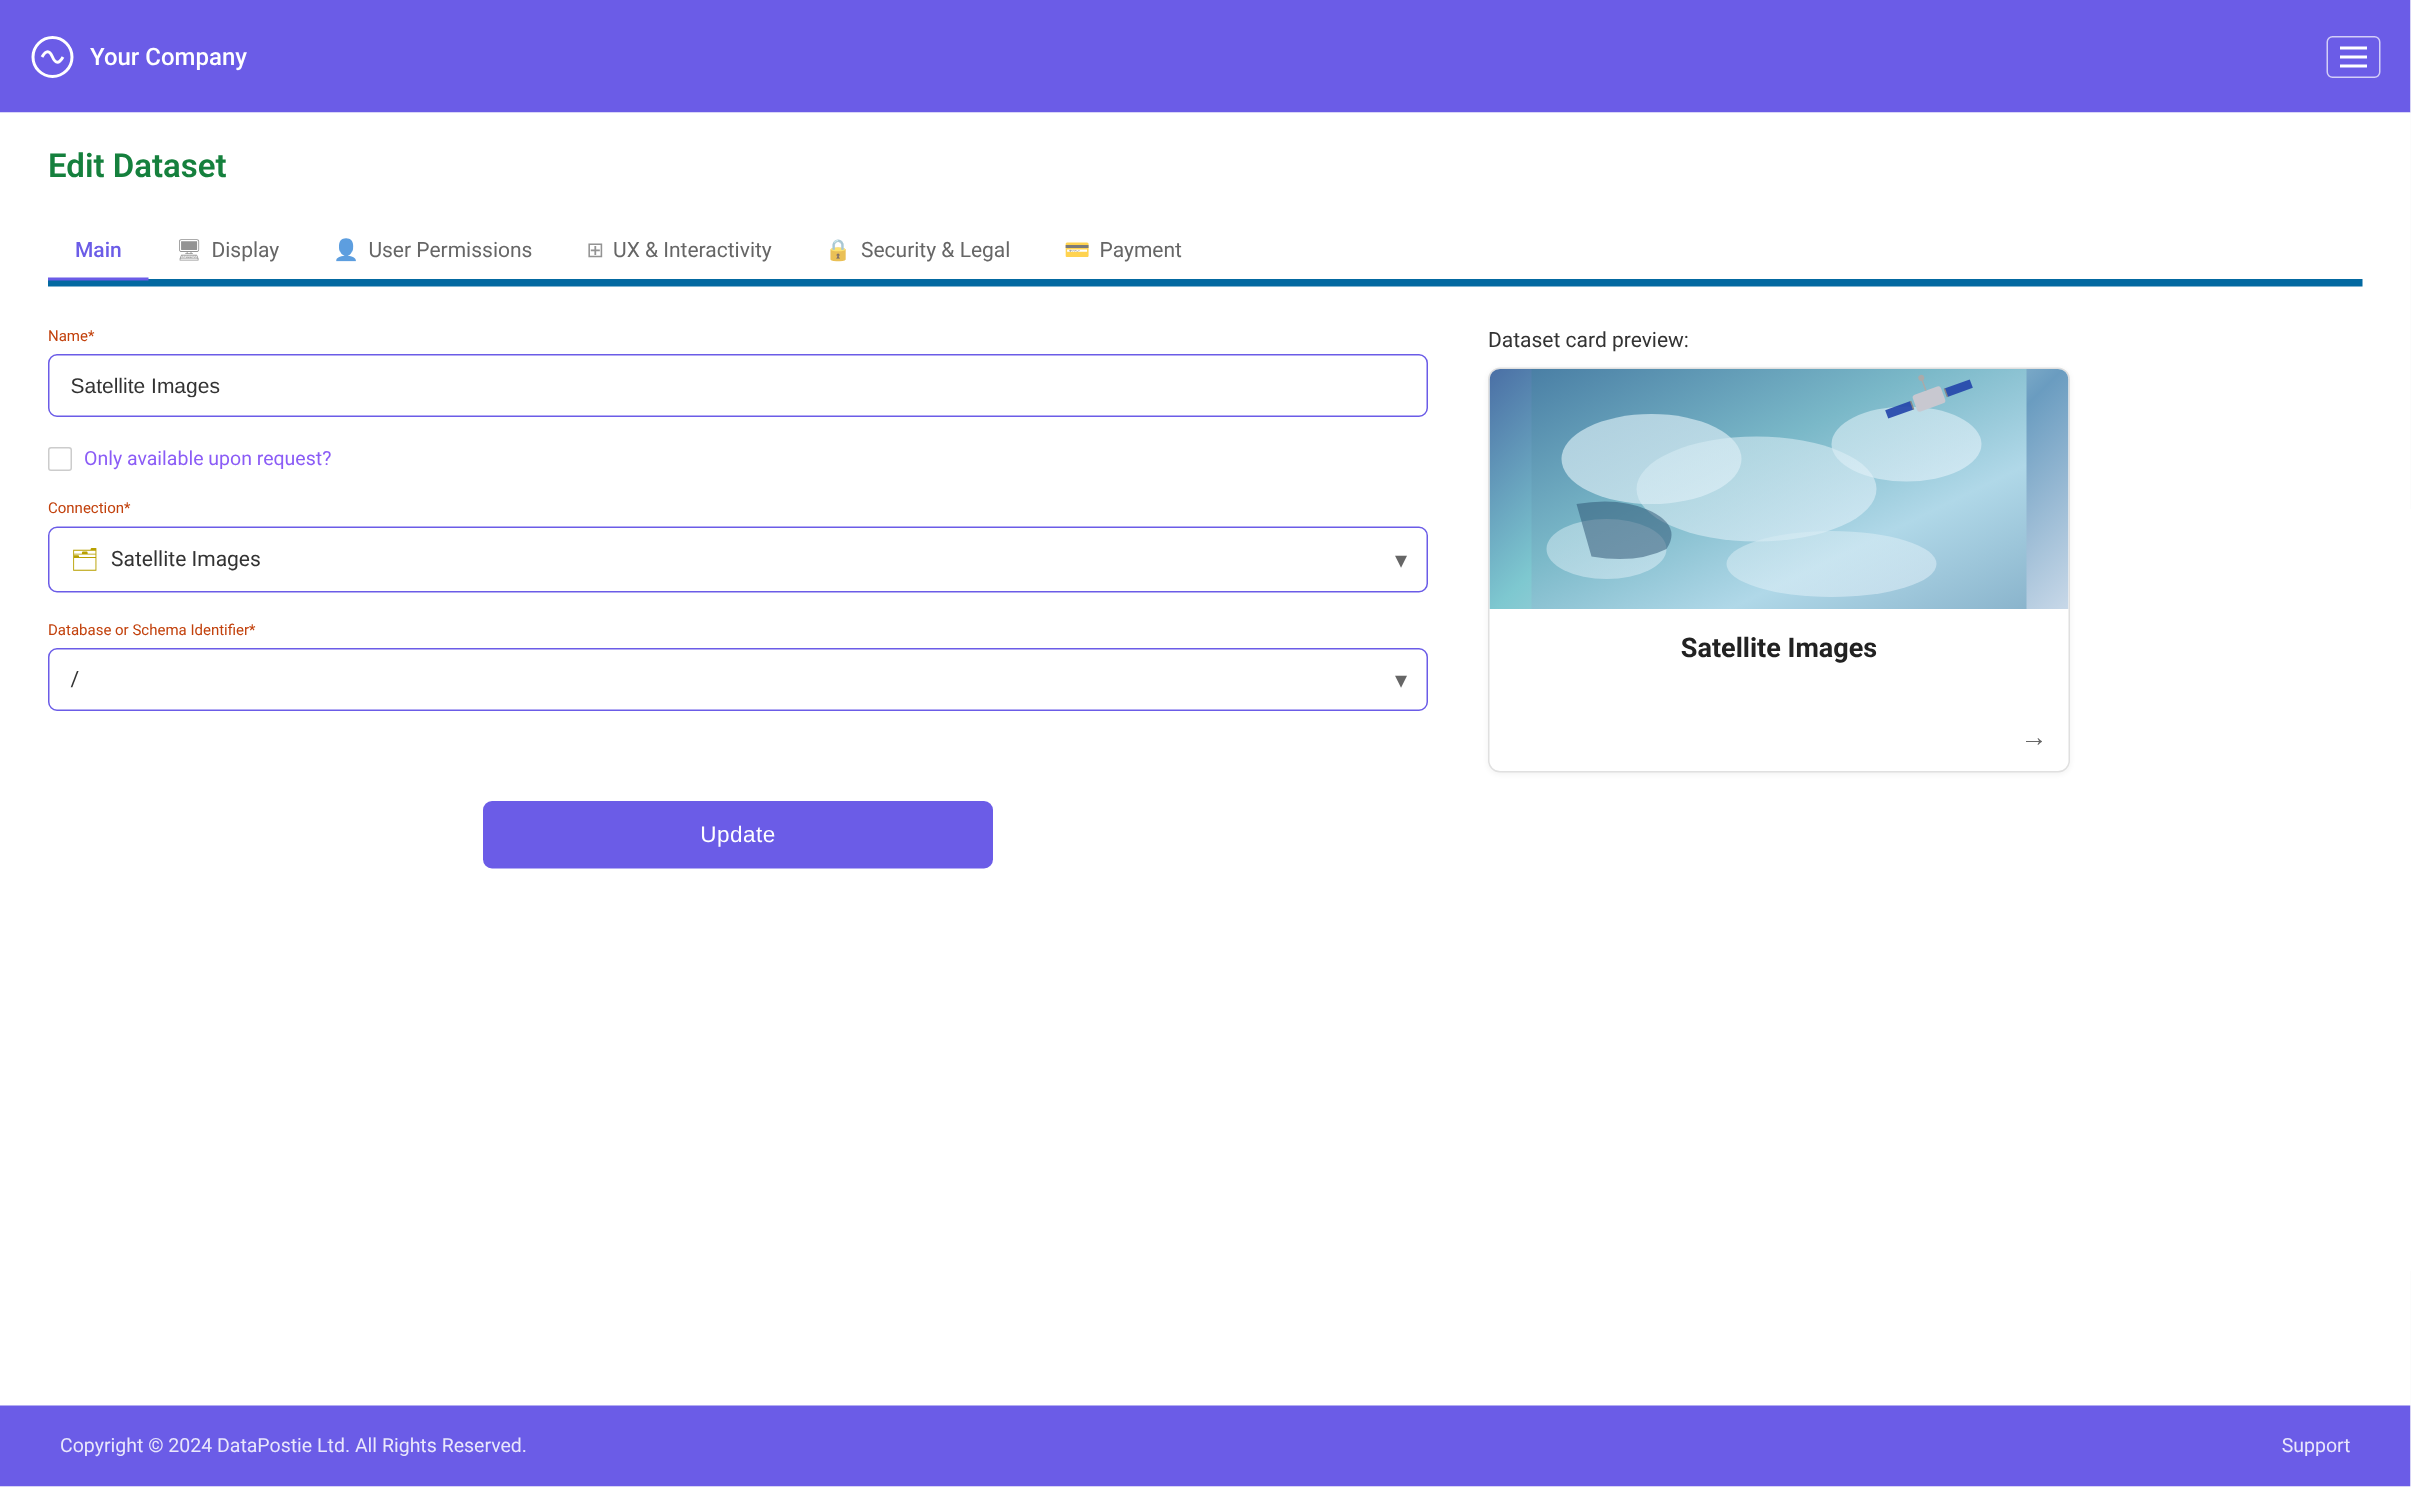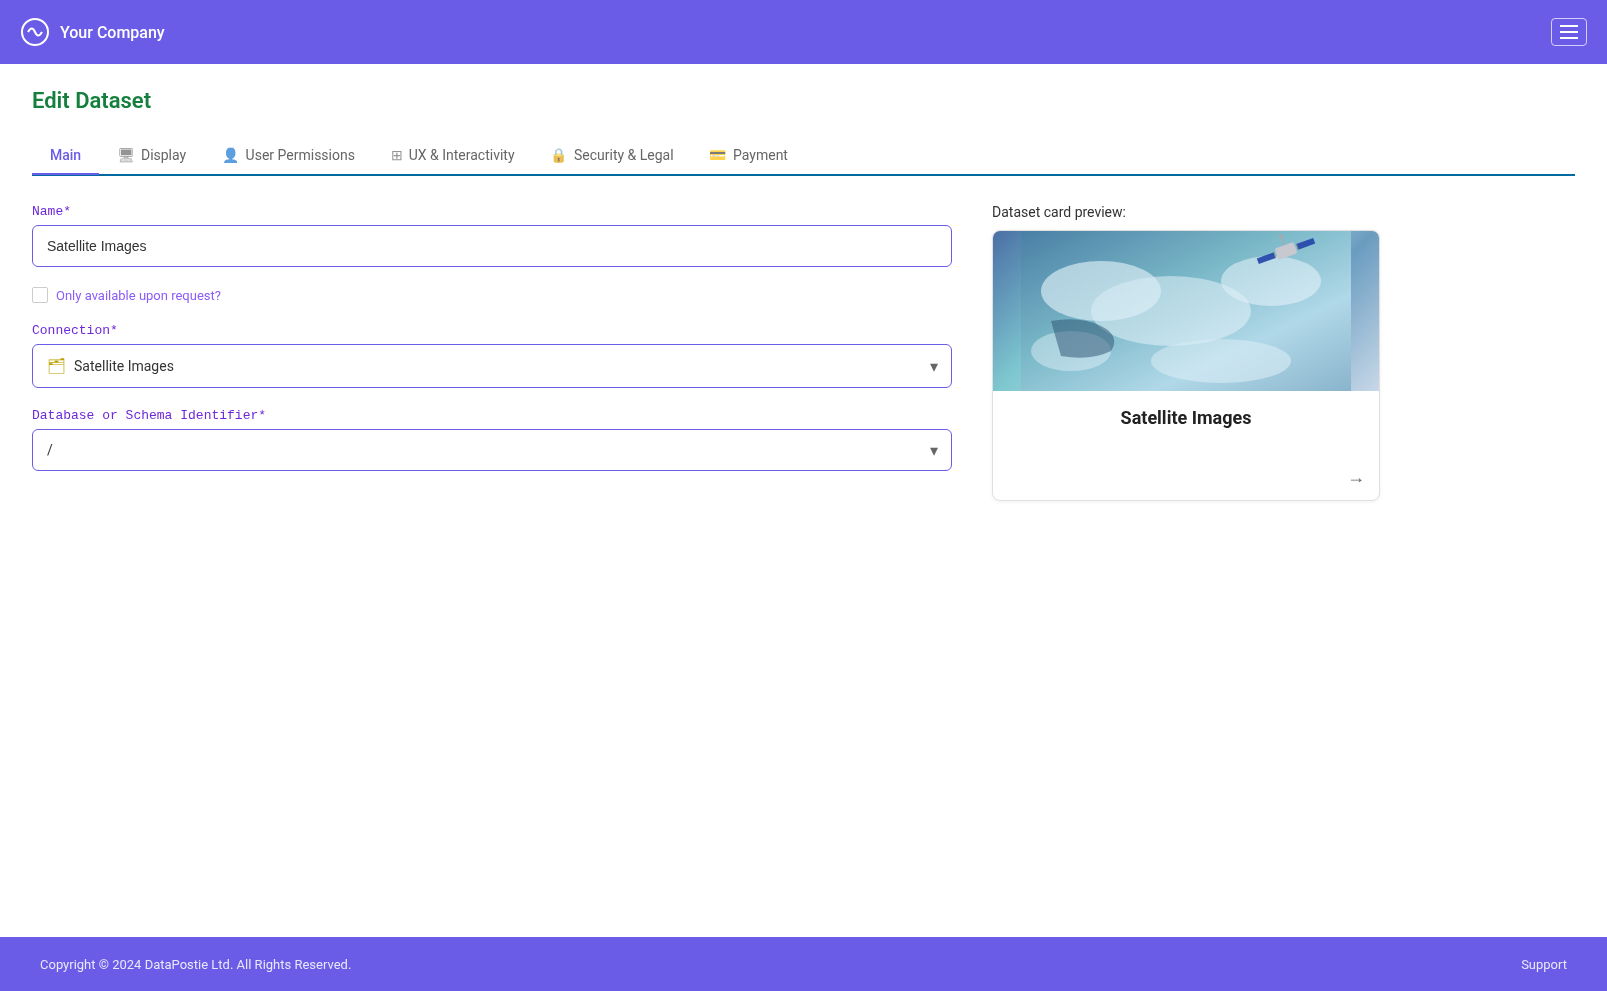--- a/index.html
+++ b/index.html
@@ -1,21 +1,21 @@
 <!DOCTYPE html>
 <html><head>
   <meta charset="utf-8">
   <style>
     * { box-sizing: border-box; margin: 0; padding: 0; }
     body { font-family: -apple-system, BlinkMacSystemFont, 'Segoe UI', Roboto, sans-serif; background: #f8f8f8; color: #333; min-height: 991px; display: flex; flex-direction: column; }
 
     
     .header {
       background: #6b5ce7;
-      height: 64px;
+      height: 75px;
       display: flex;
       align-items: center;
       justify-content: space-between;
       padding: 16px 20px;
       flex-shrink: 0;
     }
     .header-logo {
       display: flex;
       align-items: center;
       gap: 10px;
@@ -54,21 +54,21 @@
       font-size: 22px;
       font-weight: 600;
       color: #15803d;
       margin-bottom: 24px;
     }
 
     
     .tabs {
       display: flex;
       gap: 0;
-      border-bottom: 2px solid #0369a1;
+      border-bottom: 5px solid #0369a1;
       margin-bottom: 28px;
       align-items: center;
     }
     .tab {
       display: flex;
       align-items: center;
       gap: 6px;
       padding: 10px 18px;
       cursor: pointer;
       font-size: 14px;
@@ -97,25 +97,24 @@
     .form-section {
       flex: 1;
       max-width: 920px;
     }
 
     
     .field-group {
       margin-bottom: 20px;
     }
     .field-label {
-      font-size: 13px;
-      color: #6d28d9;
+      font-size: 10px;
+      color: #c2410c;
       margin-bottom: 6px;
       display: block;
-      font-family: Liberation Mono, monospace;
     }
     .text-input {
       width: 100%;
       padding: 12px 14px;
       border: 1.5px solid #6b5ce7;
       border-radius: 6px;
       font-size: 14px;
       color: #333;
       outline: none;
       background: white;
@@ -338,20 +337,23 @@
         <label class="field-label">Database or Schema Identifier*</label>
         <div class="select-wrapper">
           <div class="select-display">
             <span>/</span>
           </div>
           <span class="select-chevron">▾</span>
         </div>
       </div>
 
 
+      <div class="update-btn-wrapper">
+        <button class="update-btn">Update</button>
+      </div>
 
     </div>
 
     <div class="preview-section">
       <div class="preview-label">Dataset card preview:</div>
       <div class="preview-card">
         <div class="preview-image">
           
           <svg width="100%" height="160" viewBox="0 0 330 160">
 

